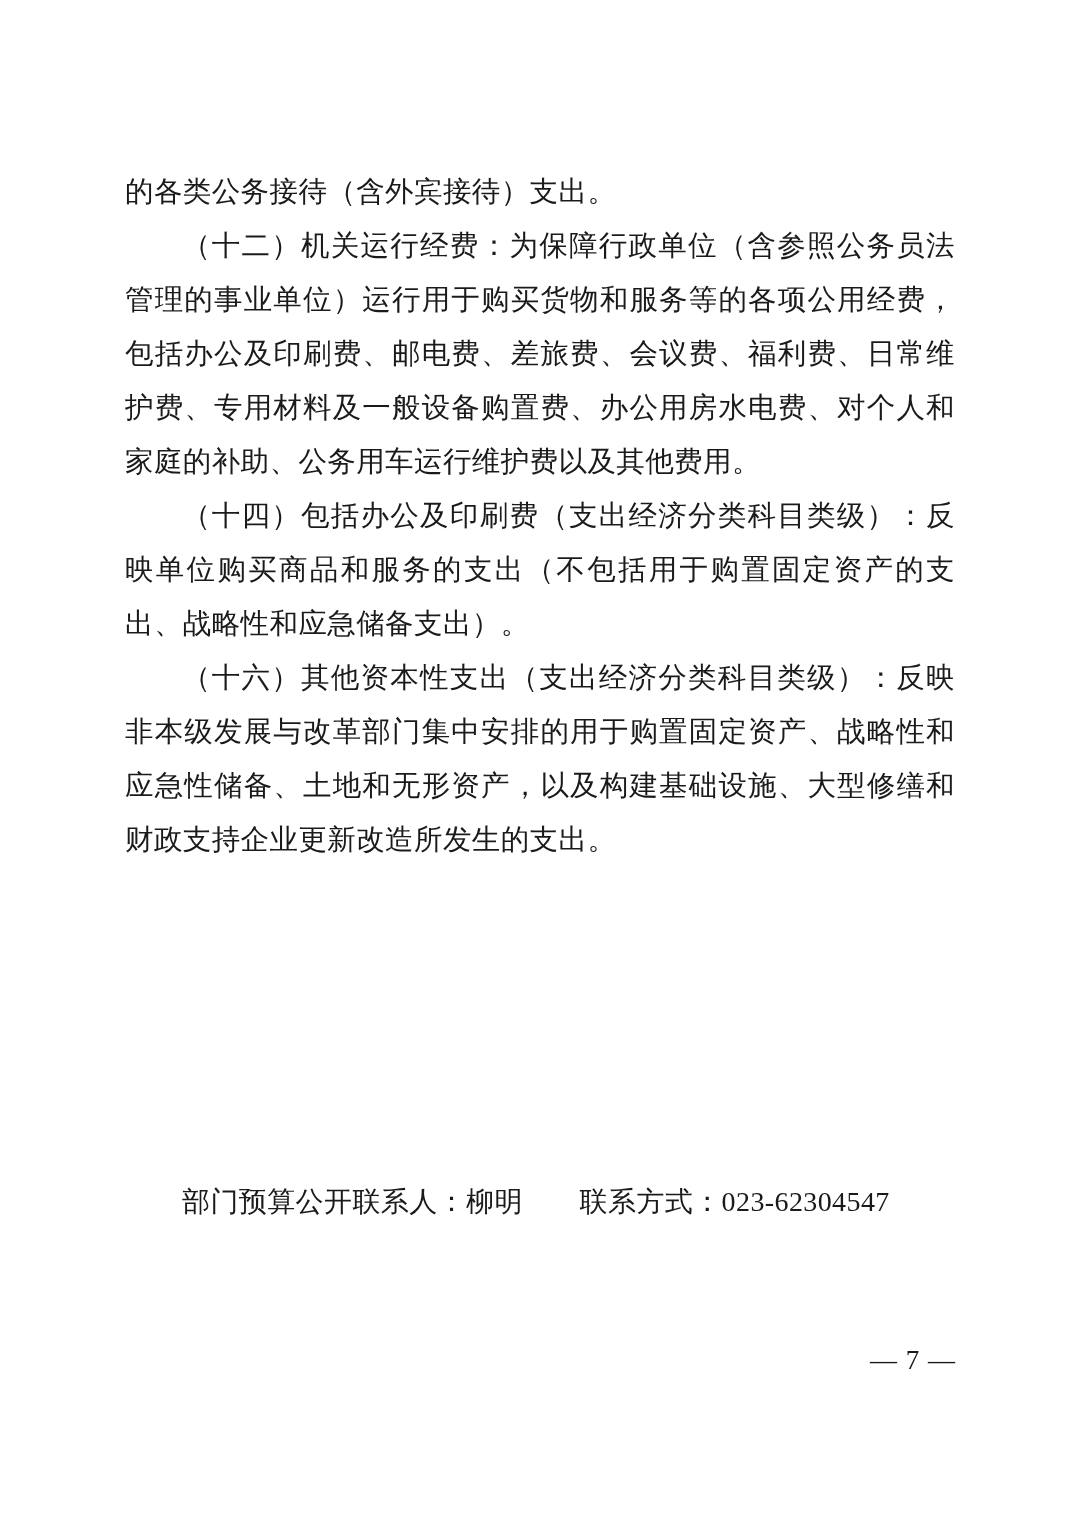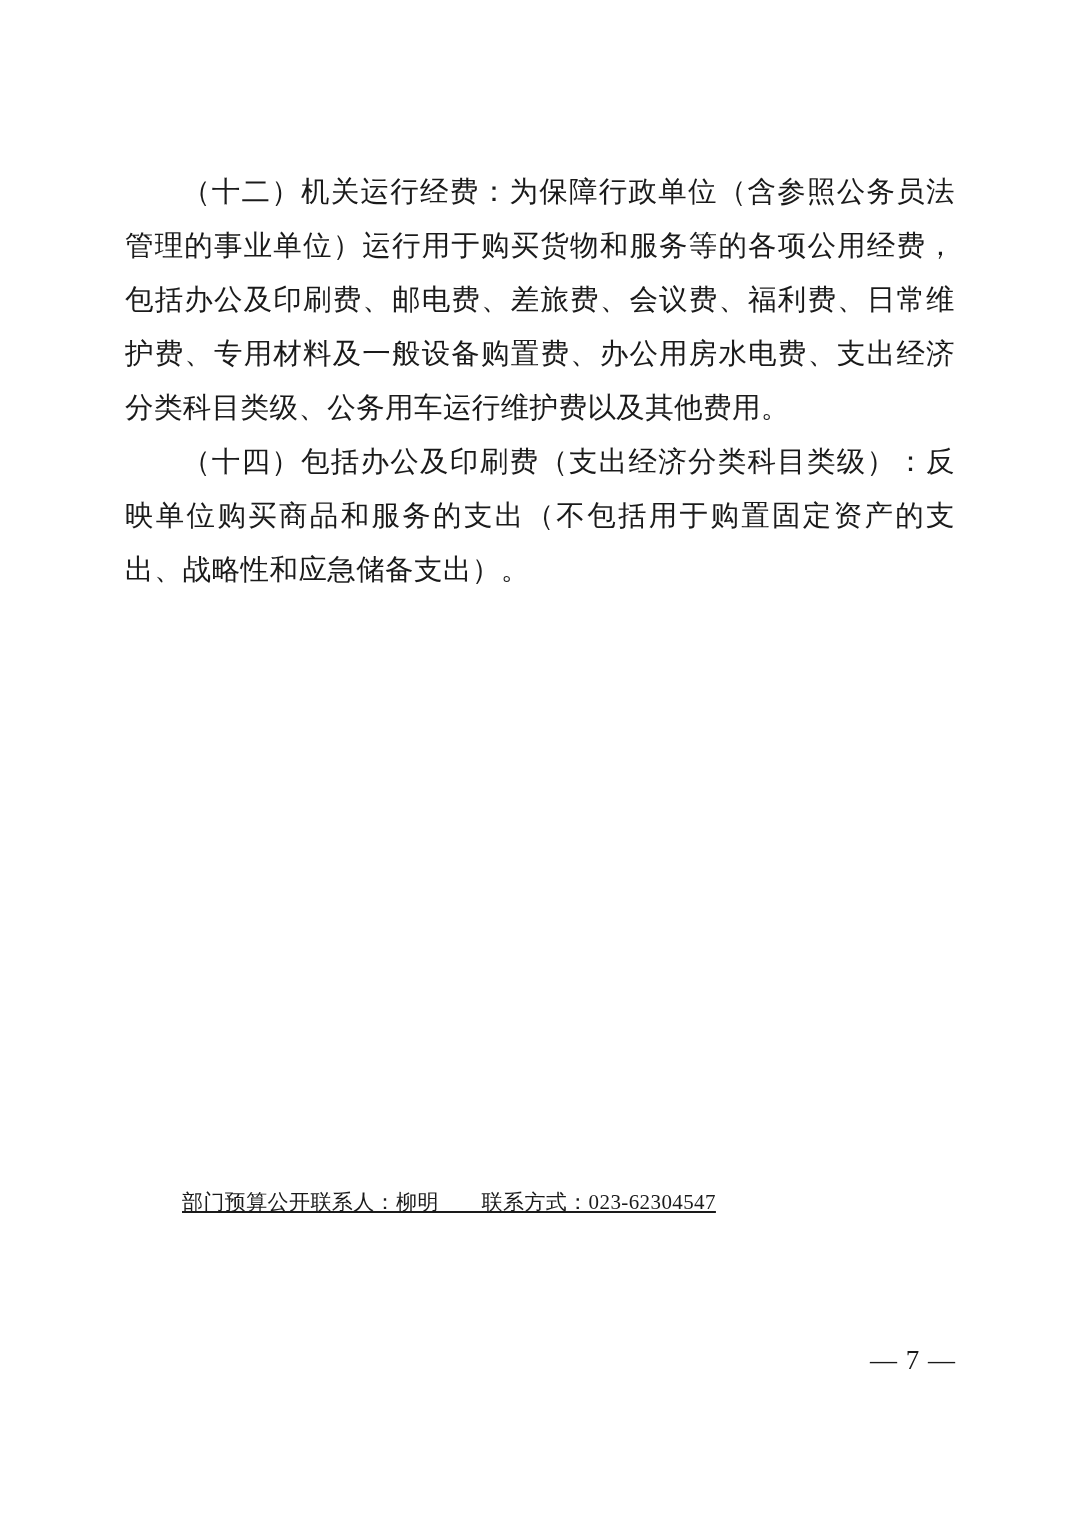--- a/index.html
+++ b/index.html
@@ -42,26 +42,25 @@
   .para.indent {
     text-indent: 57px;
   }
   .contact-block {
     position: absolute;
     left: 125px;
     top: 1175px;
     width: 830px;
   }
   .contact {
-    font-size: 21px;
+    font-size: 28px;
     line-height: 54px;
     letter-spacing: 0.4px;
     text-indent: 57px;
     white-space: pre;
-    text-decoration: underline;
   }
   .footer {
     position: absolute;
     left: 0;
     top: 1345px;
     width: 1074px;
     text-align: right;
     padding-right: 118px;
     box-sizing: border-box;
   }
@@ -71,22 +70,24 @@
     font-family: "Liberation Serif", "DejaVu Serif", serif;
     color: #1a1a1a;
   }
 </style>
 </head>
 <body>
 
 <div class="page">
 
   <div class="content">
-    <p class="para indent">（十二）机关运行经费：为保障行政单位（含参照公务员法管理的事业单位）运行用于购买货物和服务等的各项公用经费，包括办公及印刷费、邮电费、差旅费、会议费、福利费、日常维护费、专用材料及一般设备购置费、办公用房水电费、支出经济分类科目类级、公务用车运行维护费以及其他费用。</p>
+    <p class="para">的各类公务接待（含外宾接待）支出。</p>
+    <p class="para indent">（十二）机关运行经费：为保障行政单位（含参照公务员法管理的事业单位）运行用于购买货物和服务等的各项公用经费，包括办公及印刷费、邮电费、差旅费、会议费、福利费、日常维护费、专用材料及一般设备购置费、办公用房水电费、对个人和家庭的补助、公务用车运行维护费以及其他费用。</p>
     <p class="para indent">（十四）包括办公及印刷费（支出经济分类科目类级）：反映单位购买商品和服务的支出（不包括用于购置固定资产的支出、战略性和应急储备支出）。</p>
+    <p class="para indent">（十六）其他资本性支出（支出经济分类科目类级）：反映非本级发展与改革部门集中安排的用于购置固定资产、战略性和应急性储备、土地和无形资产，以及构建基础设施、大型修缮和财政支持企业更新改造所发生的支出。</p>
   </div>
 
   <div class="contact-block">
     <div class="contact">部门预算公开联系人：柳明　　联系方式：023-62304547</div>
   </div>
 
   <div class="footer">
     <span class="page-number">— 7 —</span>
   </div>
 

